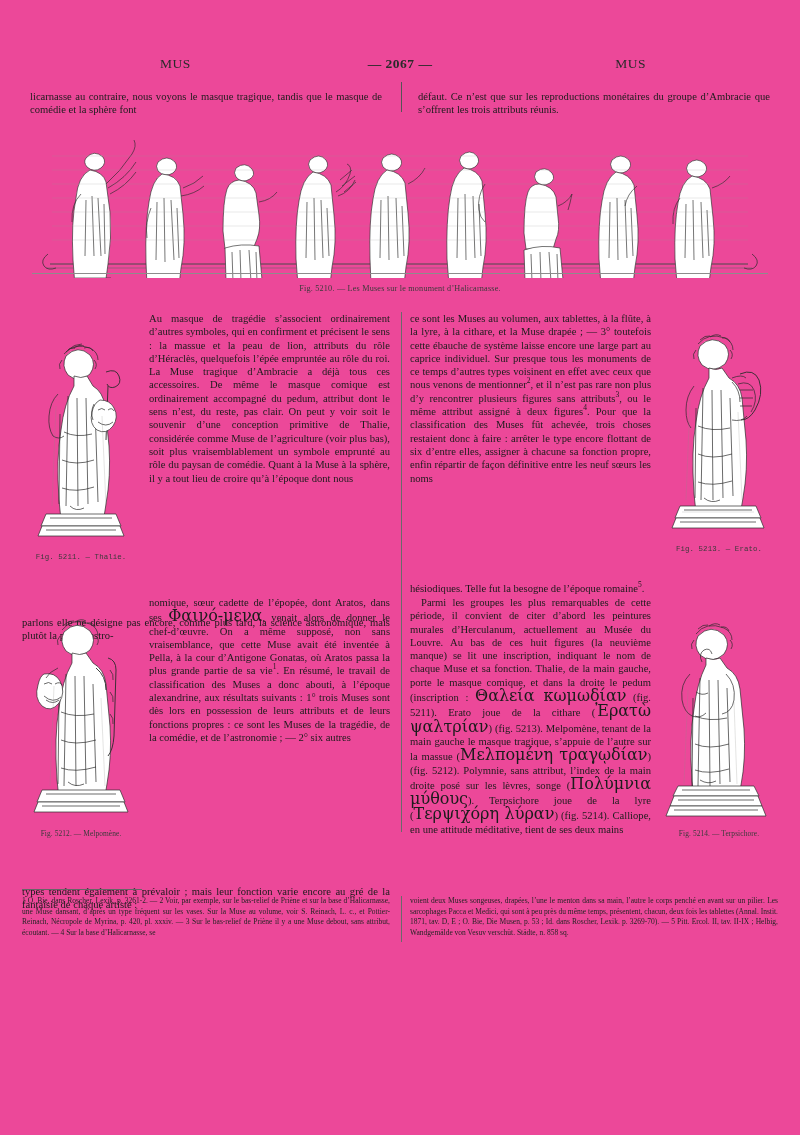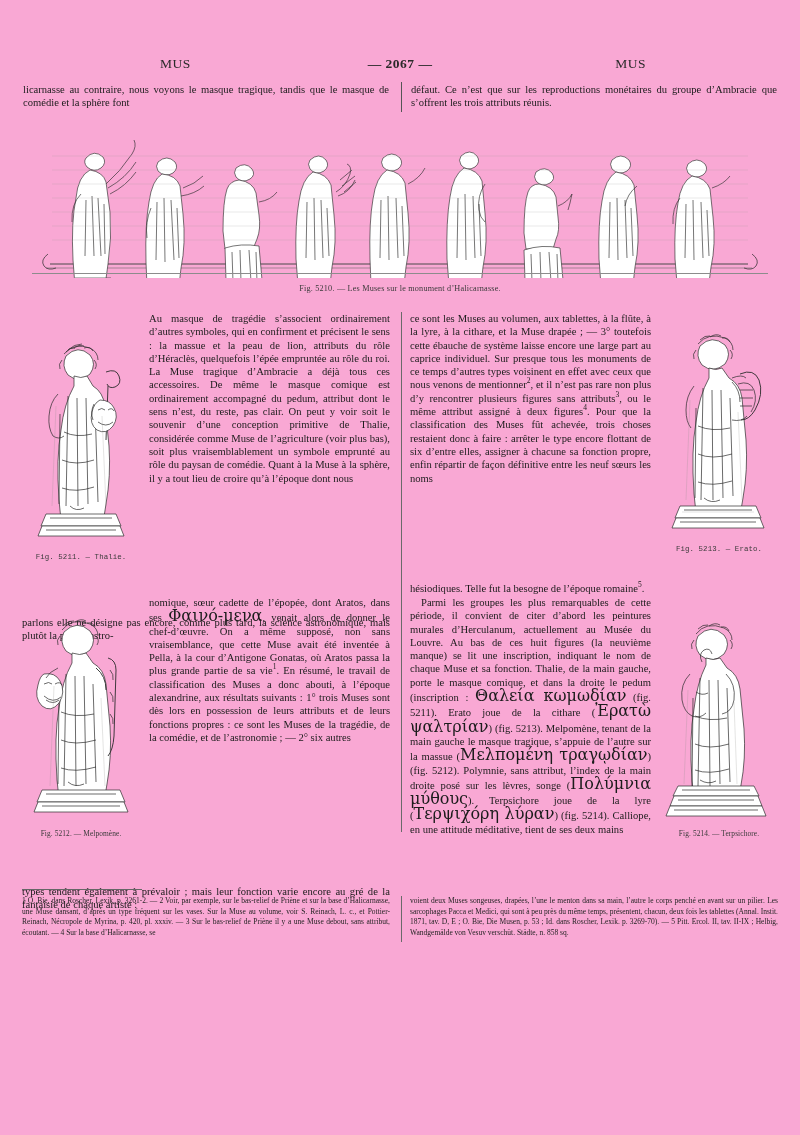--- a/index.html
+++ b/index.html
@@ -13,21 +13,21 @@
     position: relative;
     font-family: "Liberation Serif", "DejaVu Serif", serif;
     color: #1a1a1a;
     overflow: hidden;
   }
   .page {
     position: absolute;
     left: 0; top: 0;
     width: 800px;
     height: 1135px;
-    background: #f9a8d4;
+    background: #ec4899;
   }
   
   .runhead {
     position: absolute;
     left: 22px; right: 22px;
     top: 56px;
     height: 18px;
     font-size: 13.5px;
     letter-spacing: .5px;
     color: #2a2a2a;
@@ -52,21 +52,21 @@
     hyphens: manual;
   }
   .col-left  { position: absolute; left: 0;    top: 0; }
   .col-right { position: absolute; left: 388px; top: 0; }
   .vrule {
     position: absolute;
     left: 379px; top: 0;
     width: 1px; height: 30px;
     background: #555;
   }
-  .col p { margin: 1px; }
+  .col p { margin: 8px; }
   .ital { }
   .gk { font-family: "DejaVu Serif", serif; font-size: 16px; }
   sup { font-size: 7.5px; vertical-align: super; line-height: 0; }
 
   
   .frieze-block {
     position: absolute;
     left: 22px; top: 126px;
     width: 756px;
   }

